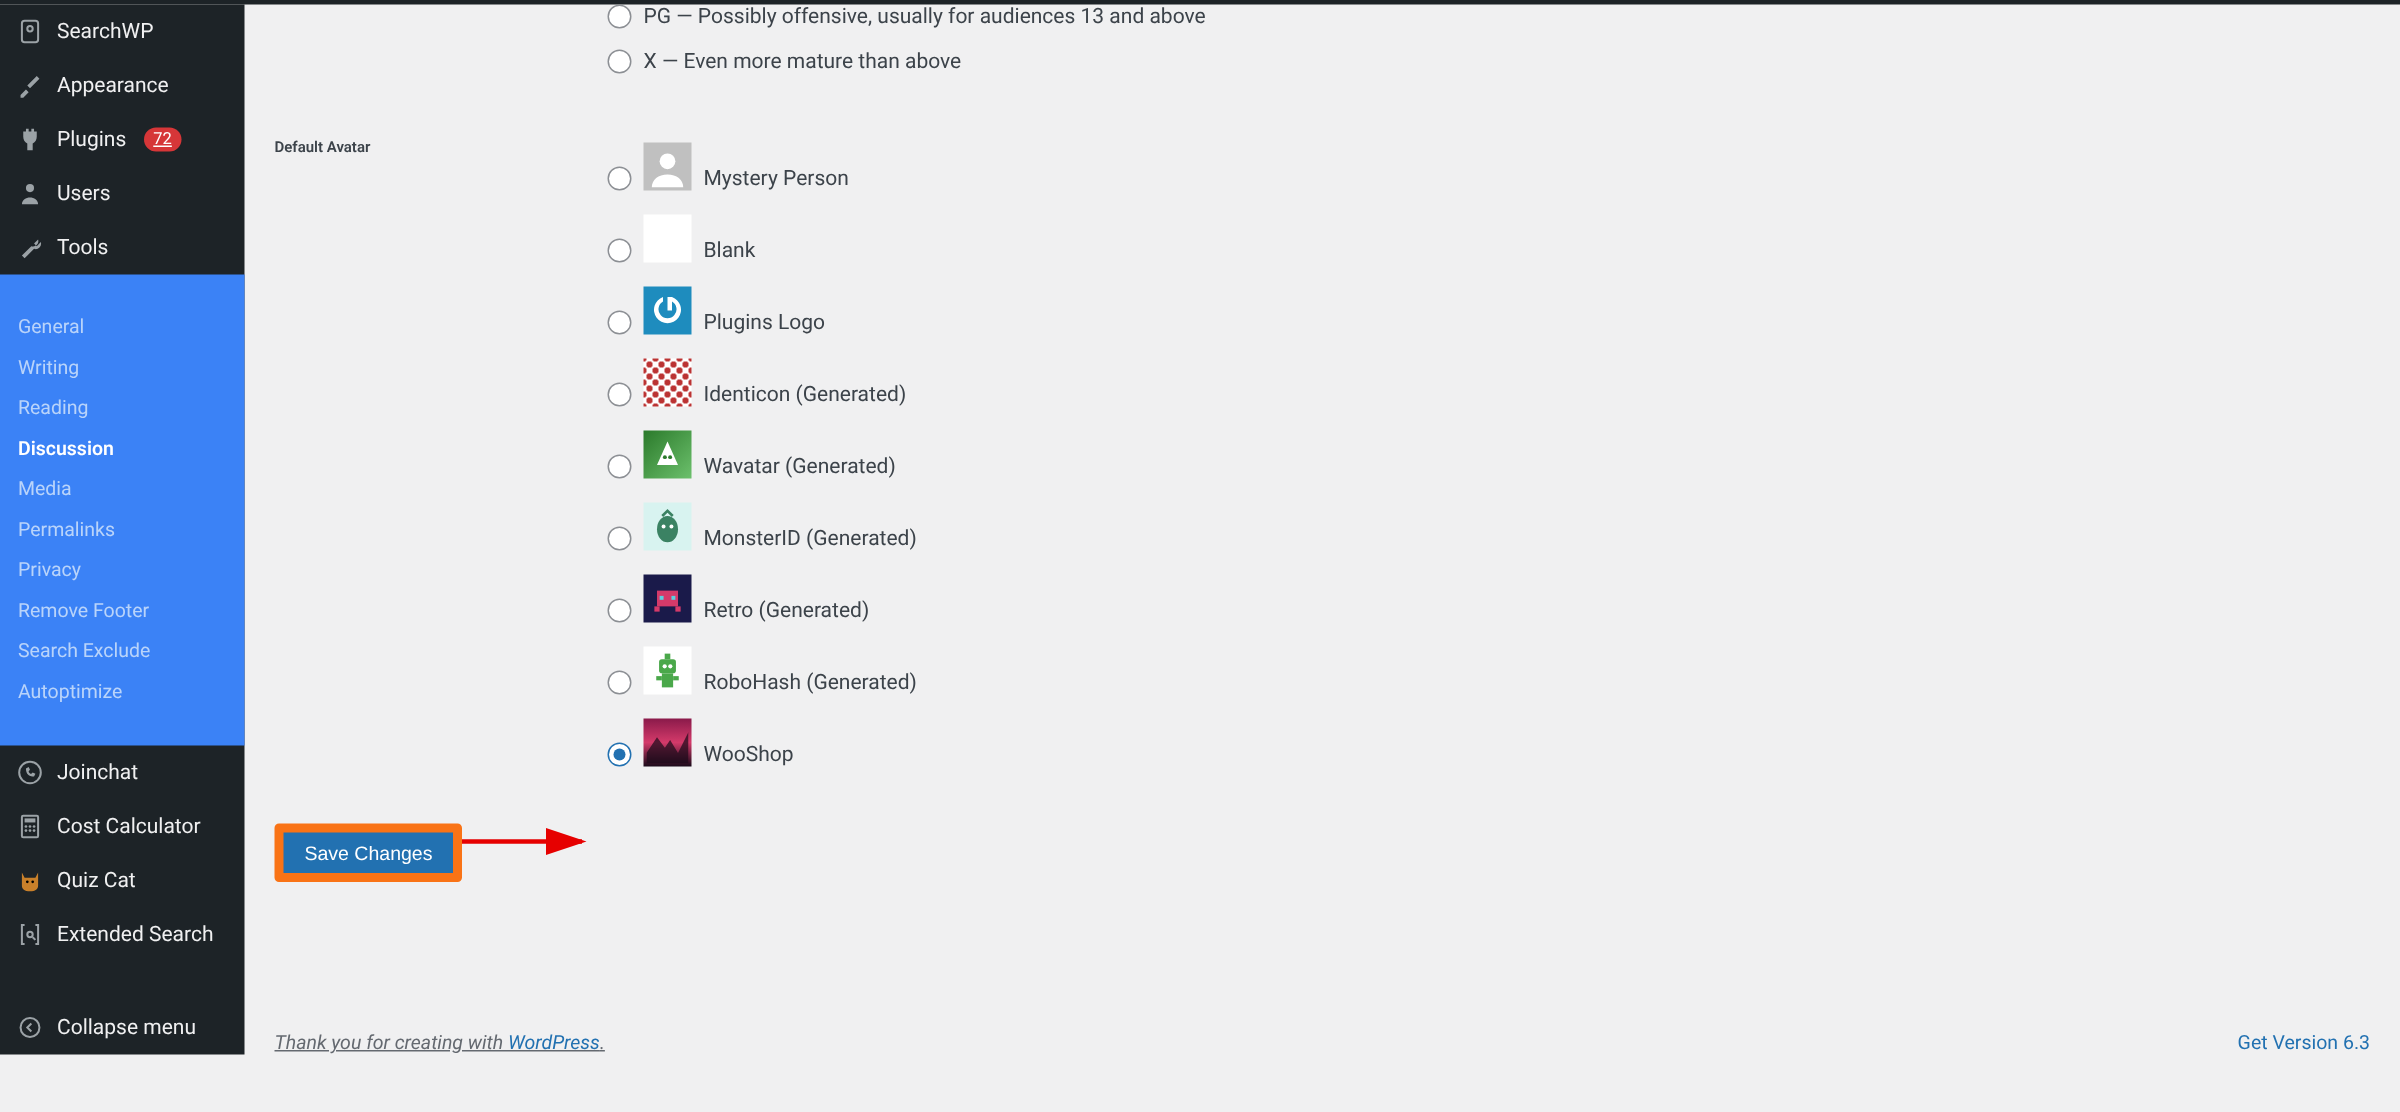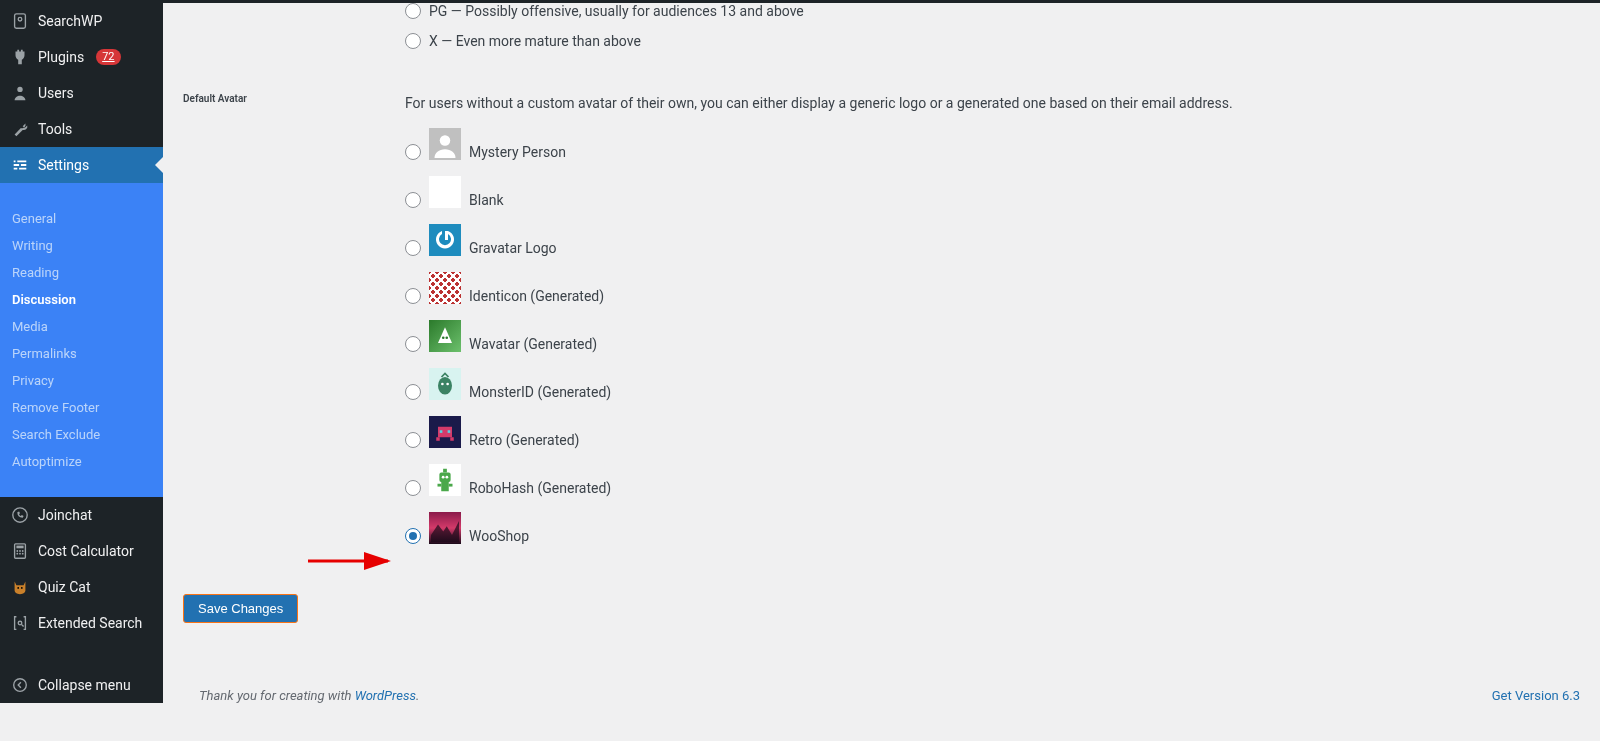--- a/index.html
+++ b/index.html
@@ -160,35 +160,36 @@
       background: #1a1a4a;
     }
     .av-robohash {
       background: #fff;
     }
     .av-wooshop {
       background: linear-gradient(180deg,#8a1a4a 0%, #d43a6a 50%, #1a0a1a 100%);
     }
     .save-button {
       background: #2271b1;
-      border: 1px solid #f97316;
+      border: 6px solid #f97316;
       color: #fff;
       padding: 6px 14px;
       border-radius: 3px;
       font-size: 13px;
       cursor: pointer;
-      margin-top: 36px;
+      margin-top: 24px;
     }
     .footer-note {
       position: absolute;
       bottom: 0;
-      left: 36px;
+      left: 20px;
       font-style: italic;
       color: #646970;
       font-size: 13px;
+      text-decoration: underline;
     }
     .footer-note a { color: #2271b1; text-decoration: none; }
     .footer-right {
       position: absolute;
       bottom: 0;
       right: 20px;
       font-size: 13px;
     }
     .footer-right a { color: #2271b1; text-decoration: none; }
     .red-arrow {
@@ -211,20 +212,28 @@
         <svg viewBox="0 0 20 20" width="18" height="18" fill="currentColor">
             <rect x="4" y="2" width="12" height="16" rx="2" fill="none" stroke="currentColor" stroke-width="1.5"></rect>
             <circle cx="10" cy="8" r="2" fill="none" stroke="currentColor" stroke-width="1.5"></circle>
           </svg>
       </span>
       <span>SearchWP</span>
     </div>
     <div class="menu-item">
       <span class="icon">
         <svg viewBox="0 0 20 20" width="18" height="18" fill="currentColor">
+            <path d="M3 17l4-4 2 2-4 4H3v-2zm14-12l-2-2-7 7 2 2 7-7z"></path>
+          </svg>
+      </span>
+      <span>Appearance</span>
+    </div>
+    <div class="menu-item">
+      <span class="icon">
+        <svg viewBox="0 0 20 20" width="18" height="18" fill="currentColor">
             <path d="M13 4V2h-2v2H9V2H7v2H5v4c0 2 1 4 3 5v5h4v-5c2-1 3-3 3-5V4h-2z"></path>
           </svg>
       </span>
       <span>Plugins</span>
       <span class="badge">72</span>
     </div>
     <div class="menu-item">
       <span class="icon">
         <svg viewBox="0 0 20 20" width="18" height="18" fill="currentColor">
             <circle cx="10" cy="6" r="3"></circle>
@@ -233,28 +242,20 @@
       </span>
       <span>Users</span>
     </div>
     <div class="menu-item">
       <span class="icon">
         <svg viewBox="0 0 20 20" width="18" height="18" fill="currentColor">
             <path d="M16 4a4 4 0 01-5 5l-7 7 2 2 7-7a4 4 0 005-5l-3 3-2-2 3-3z"></path>
           </svg>
       </span>
       <span>Tools</span>
-    </div>
-    <div class="menu-item current">
-      <span class="icon">
-        <svg viewBox="0 0 20 20" width="18" height="18" fill="currentColor">
-            <path d="M3 5h2v2H3zm4 0h10v2H7zM3 9h6v2H3zm8 0h6v2h-6zM3 13h4v2H3zm6 0h8v2H9z"></path>
-          </svg>
-      </span>
-      <span>Settings</span>
     </div>
     <div class="submenu">
       <div class="submenu-item">General</div>
       <div class="submenu-item">Writing</div>
       <div class="submenu-item">Reading</div>
       <div class="submenu-item active">Discussion</div>
       <div class="submenu-item">Media</div>
       <div class="submenu-item">Permalinks</div>
       <div class="submenu-item">Privacy</div>
       <div class="submenu-item">Remove Footer</div>
@@ -328,21 +329,20 @@
         <div class="radio-row">
           <input type="radio" name="rating" style="">
           <label>X — Even more mature than above</label>
         </div>
       </div>
     </div>
 
     <div class="section-row" style="margin-top:30px;">
       <div class="section-label">Default Avatar</div>
       <div class="section-body">
-        <p class="desc">For users without a custom avatar of their own, you can either display a generic logo or a generated one based on their email address.</p>
 
         <div class="radio-row tall">
           <input type="radio" name="avatar" style="">
           <span class="avatar-box av-mystery">
             <svg viewBox="0 0 32 32">
                 <circle cx="16" cy="12" r="6" fill="#fff"></circle>
                 <path d="M4 32c0-6 5-10 12-10s12 4 12 10H4z" fill="#fff"></path>
               </svg>
           </span>
           <label>Mystery Person</label>
@@ -354,21 +354,21 @@
           <label>Blank</label>
         </div>
 
         <div class="radio-row tall">
           <input type="radio" name="avatar" style="">
           <span class="avatar-box av-gravatar">
             <svg viewBox="0 0 32 32" width="24" height="24" fill="#fff">
                 <path d="M16 4v12h4V8a8 8 0 11-8 0V4a12 12 0 108 0h-4z"></path>
               </svg>
           </span>
-          <label>Gravatar Logo</label>
+          <label>Plugins Logo</label>
         </div>
 
         <div class="radio-row tall">
           <input type="radio" name="avatar" style="">
           <span class="avatar-box av-identicon"></span>
           <label>Identicon (Generated)</label>
         </div>
 
         <div class="radio-row tall">
           <input type="radio" name="avatar" style="">

